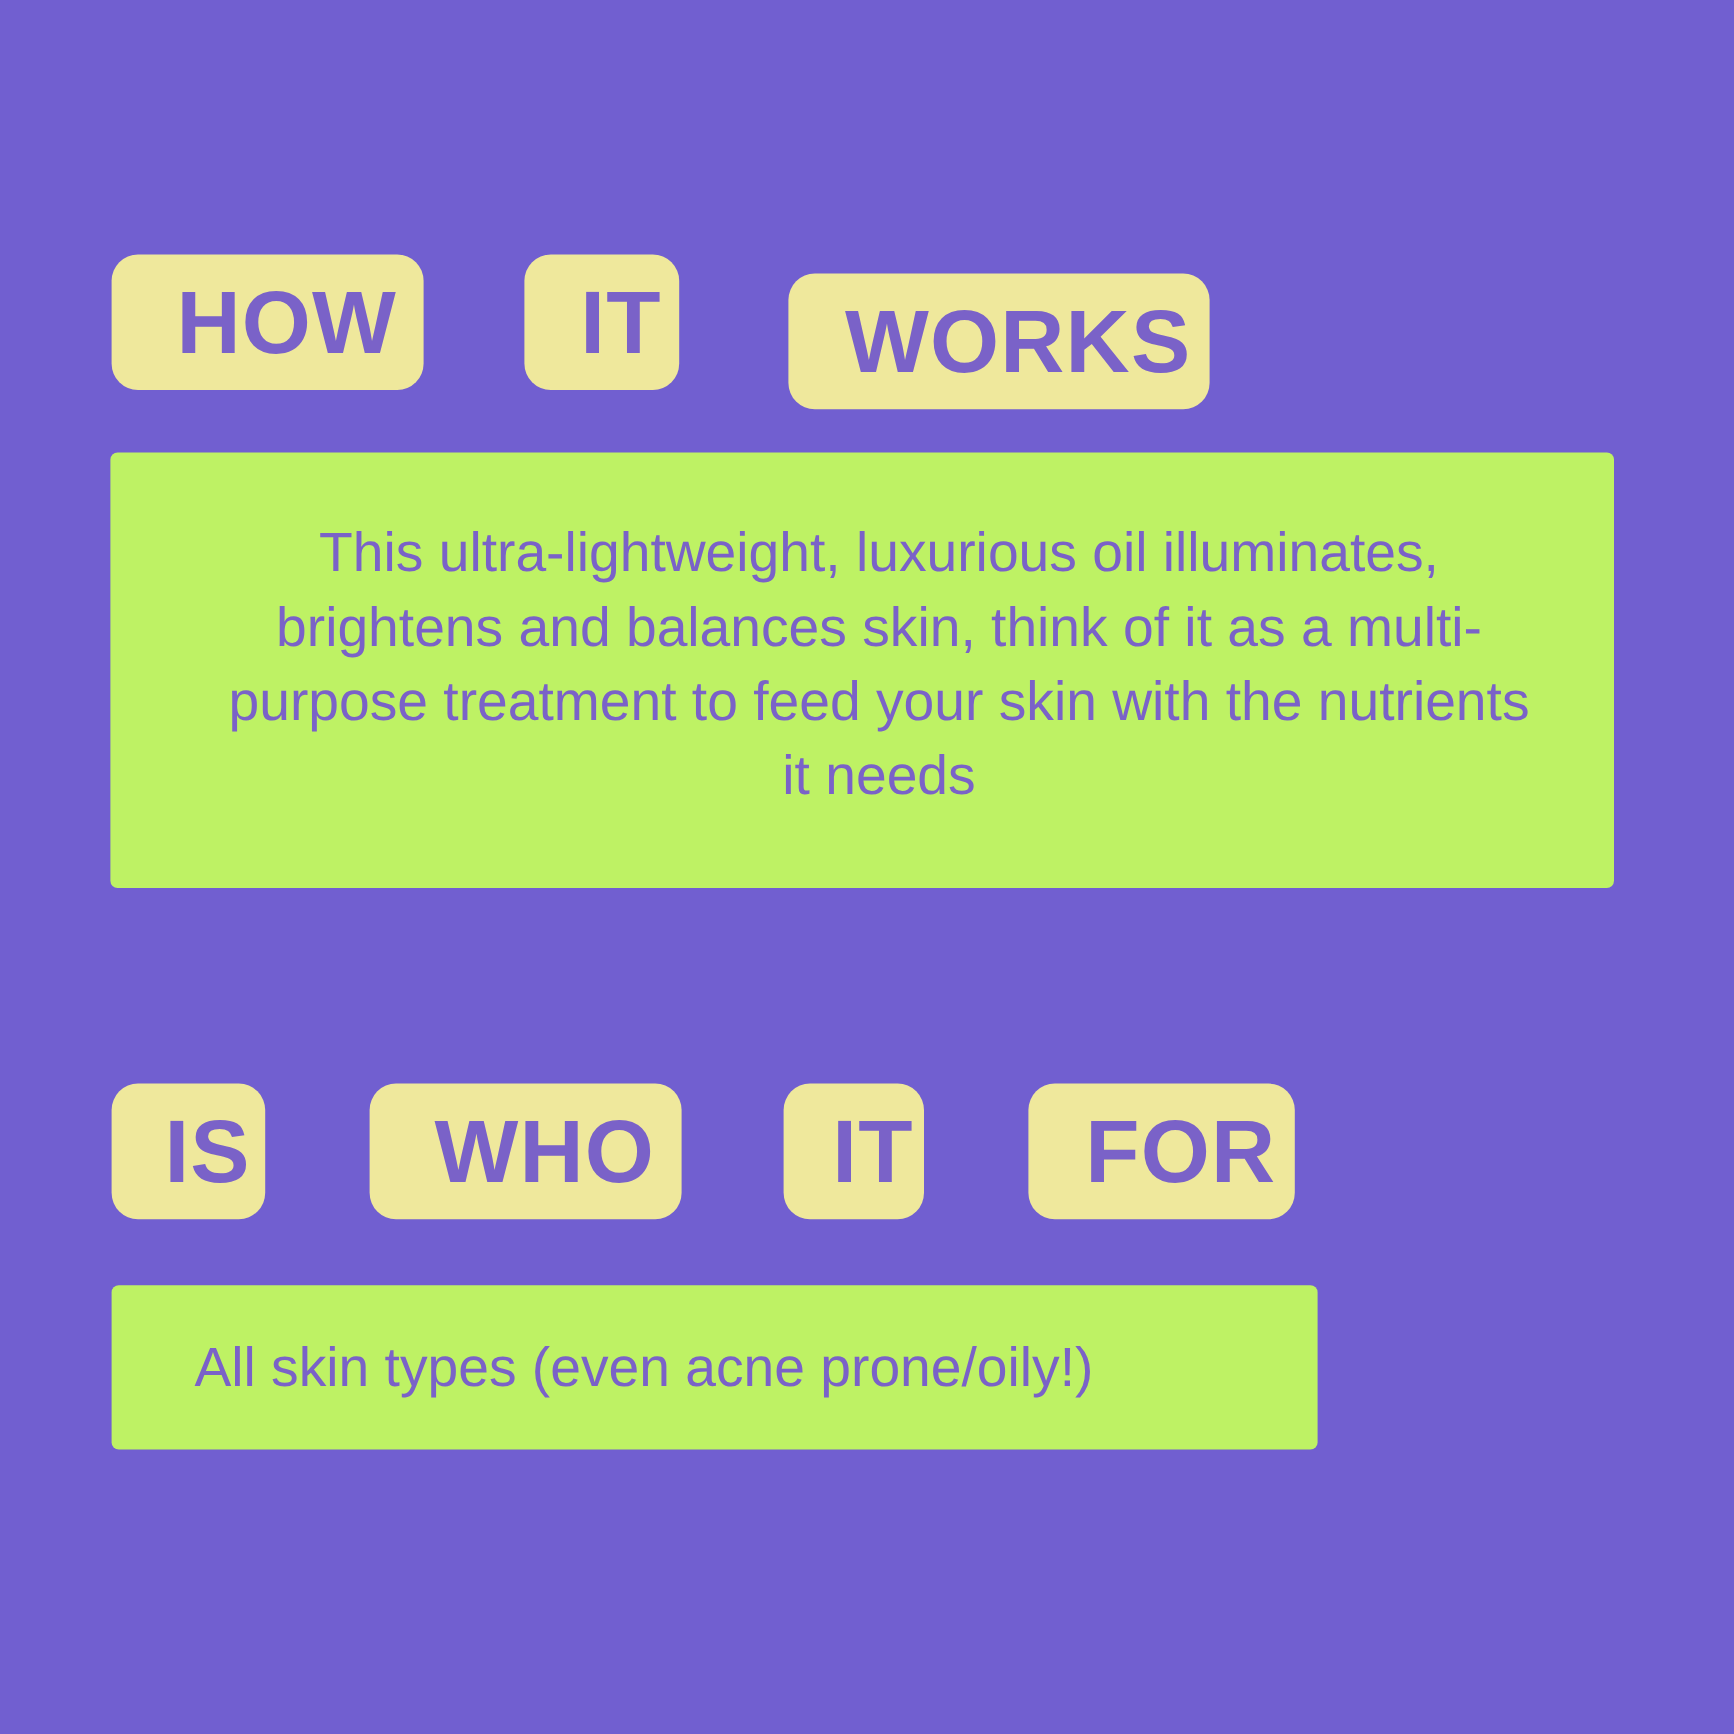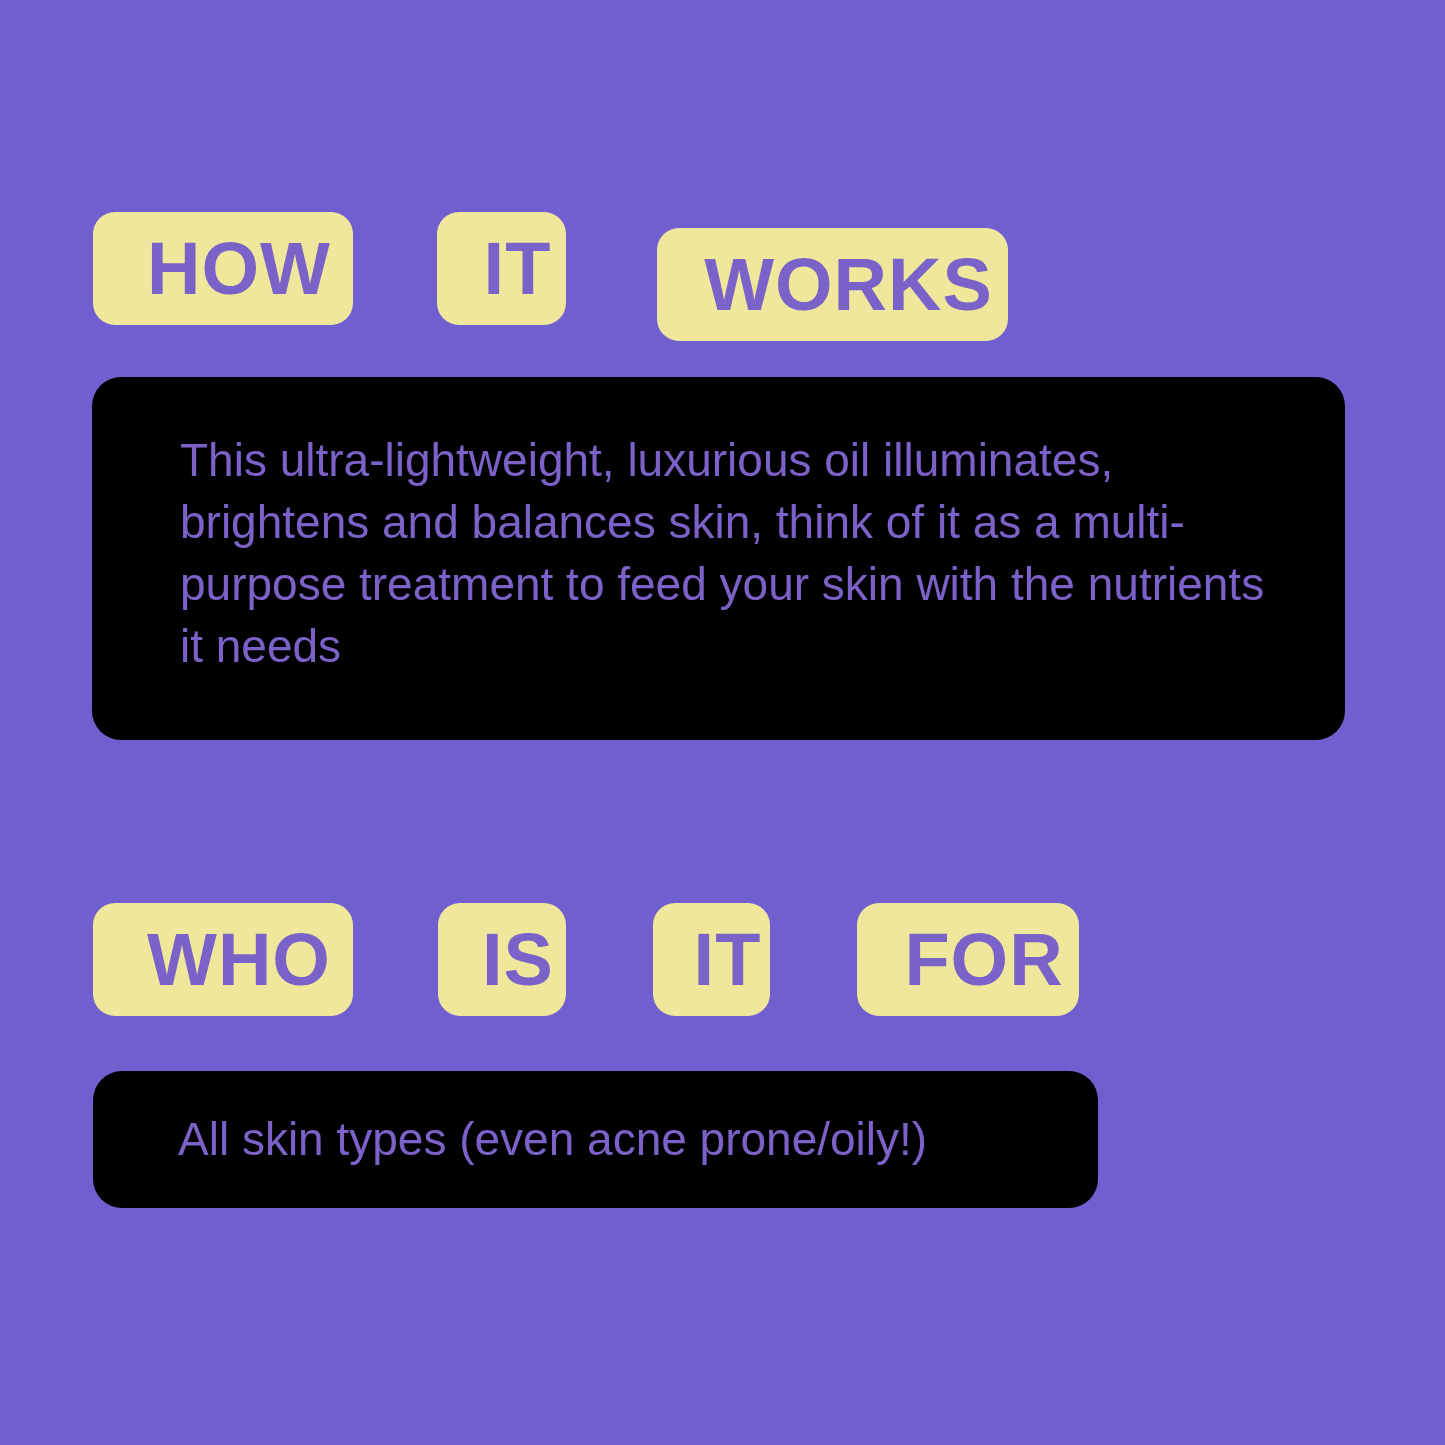--- a/index.html
+++ b/index.html
@@ -17,23 +17,24 @@
   .canvas {
     position: relative;
     width: 1445px;
     height: 1445px;
     background: #715FD0;
   }
 
   
   .panel {
     position: absolute;
-    background: #000000;
-    border-radius: 29px;
+    background: #bef264;
+    border-radius: 6px;
     box-sizing: border-box;
+    text-align: center;
   }
 
   
   .pill {
     display: flex;
     align-items: center;
     justify-content: center;
     background: #EFE89C;
     border-radius: 22px;
     height: 113px;
@@ -97,21 +98,21 @@
     letter-spacing: 0px;
     margin: 0;
     -webkit-font-smoothing: antialiased;
   }
   .answer-text {
     color: #7A62C8;
     font-family: "Liberation Sans", sans-serif;
     font-weight: normal;
     font-size: 46px;
     line-height: 1.1;
-    margin: 16px;
+    margin: 0;
     white-space: nowrap;
     -webkit-font-smoothing: antialiased;
   }
 </style>
 </head>
 <body>
 
 <div class="canvas">
 
   <div class="heading-row" id="heading-row-1">
@@ -124,25 +125,25 @@
     <div class="pill hr1-w2">
       <span class="pill-label">WORKS</span>
     </div>
   </div>
 
   <div class="panel" id="body-panel">
     <p class="body-text">This ultra-lightweight, luxurious oil illuminates, brightens and balances skin, think of it as a multi-purpose treatment to feed your skin with the nutrients it needs</p>
   </div>
 
   <div class="heading-row" id="heading-row-2">
+    <div class="pill hr2-w1">
+      <span class="pill-label">IS</span>
+    </div>
     <div class="pill hr2-w0">
       <span class="pill-label">WHO</span>
-    </div>
-    <div class="pill hr2-w1">
-      <span class="pill-label">IS</span>
     </div>
     <div class="pill hr2-w2">
       <span class="pill-label">IT</span>
     </div>
     <div class="pill hr2-w3">
       <span class="pill-label">FOR</span>
     </div>
   </div>
 
   <div class="panel" id="answer-panel">

